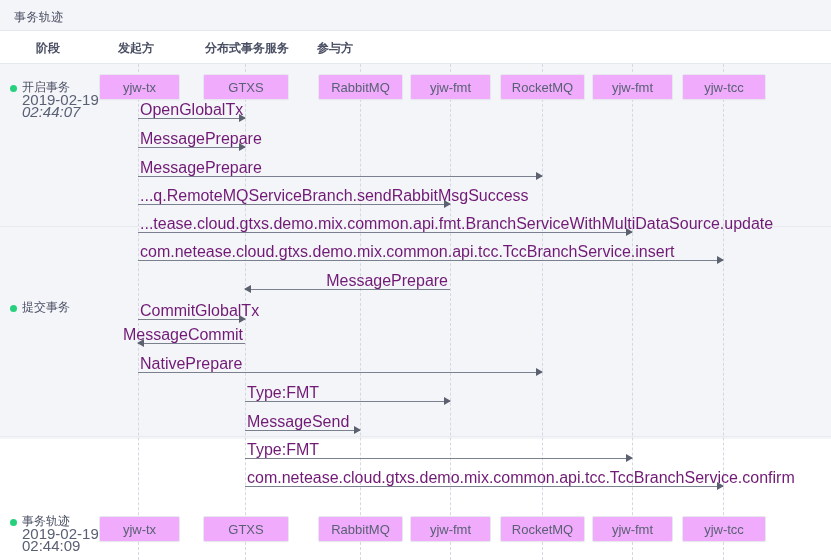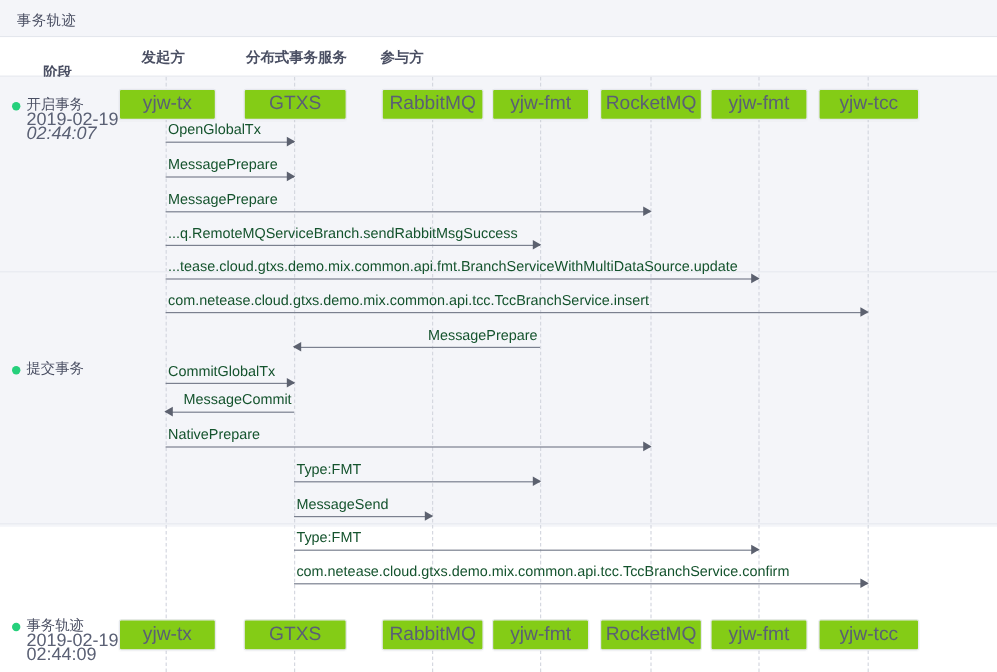--- a/index.html
+++ b/index.html
@@ -50,26 +50,26 @@
   
   .lifeline{
     position:absolute;top:0;width:0;height:496px;
     border-left:1px dashed #d5d8e0;
   }
 
   
   .node-box{
     position:absolute;
     height:26px;
-    background:#84cc16;
+    background:#f0abfc;
     border:1px solid #e6e8ee;
     border-radius:2px;
     box-sizing:border-box;
     display:flex;align-items:center;justify-content:center;
-    font-size:16px;color:#5a6074;
+    font-size:13px;color:#5a6074;
     box-shadow:0 1px 1px rgba(0,0,0,0.02);
   }
 
   
   .phase-sep{
     position:absolute;left:0;width:831px;height:0;
     border-top:1px solid #e8eaf0;
   }
   .phase-band-white{
     position:absolute;left:0;width:831px;
@@ -111,37 +111,37 @@
   .arrow-head.right{
     right:-1px;
     border-left:7px solid #5c616f;
   }
   .arrow-head.left{
     left:-1px;
     border-right:7px solid #5c616f;
   }
   .msg-label{
     position:absolute;top:-17px;
-    font-size:12px;color:#14532d;
+    font-size:16px;color:#701a75;
     white-space:nowrap;
   }
   .msg-label.lbl-left{left:2px;}
   .msg-label.lbl-right{right:2px;}
 </style>
 </head>
 <body>
 
 <div id="root">
 
   <div class="title-band">
     <div class="title-text">事务轨迹</div>
   </div>
 
   <div class="header-band" id="col-head-band">
-      <div class="col-head" style="left: 36px; margin-top: 12px;">阶段</div>
+      <div class="col-head" style="left: 36px;">阶段</div>
       <div class="col-head" style="left: 118px;">发起方</div>
       <div class="col-head" style="left: 205px; font-family: Liberation Serif, serif;">分布式事务服务</div>
       <div class="col-head" style="left: 317px;">参与方</div>
     </div>
 
   <div class="canvas" id="canvas">
       <div class="phase-band-white" style="top: 375px; height: 121px;"></div>
       <div class="lifeline" style="left: 138px;"></div>
       <div class="lifeline" style="left: 245px;"></div>
       <div class="lifeline" style="left: 360px;"></div>

